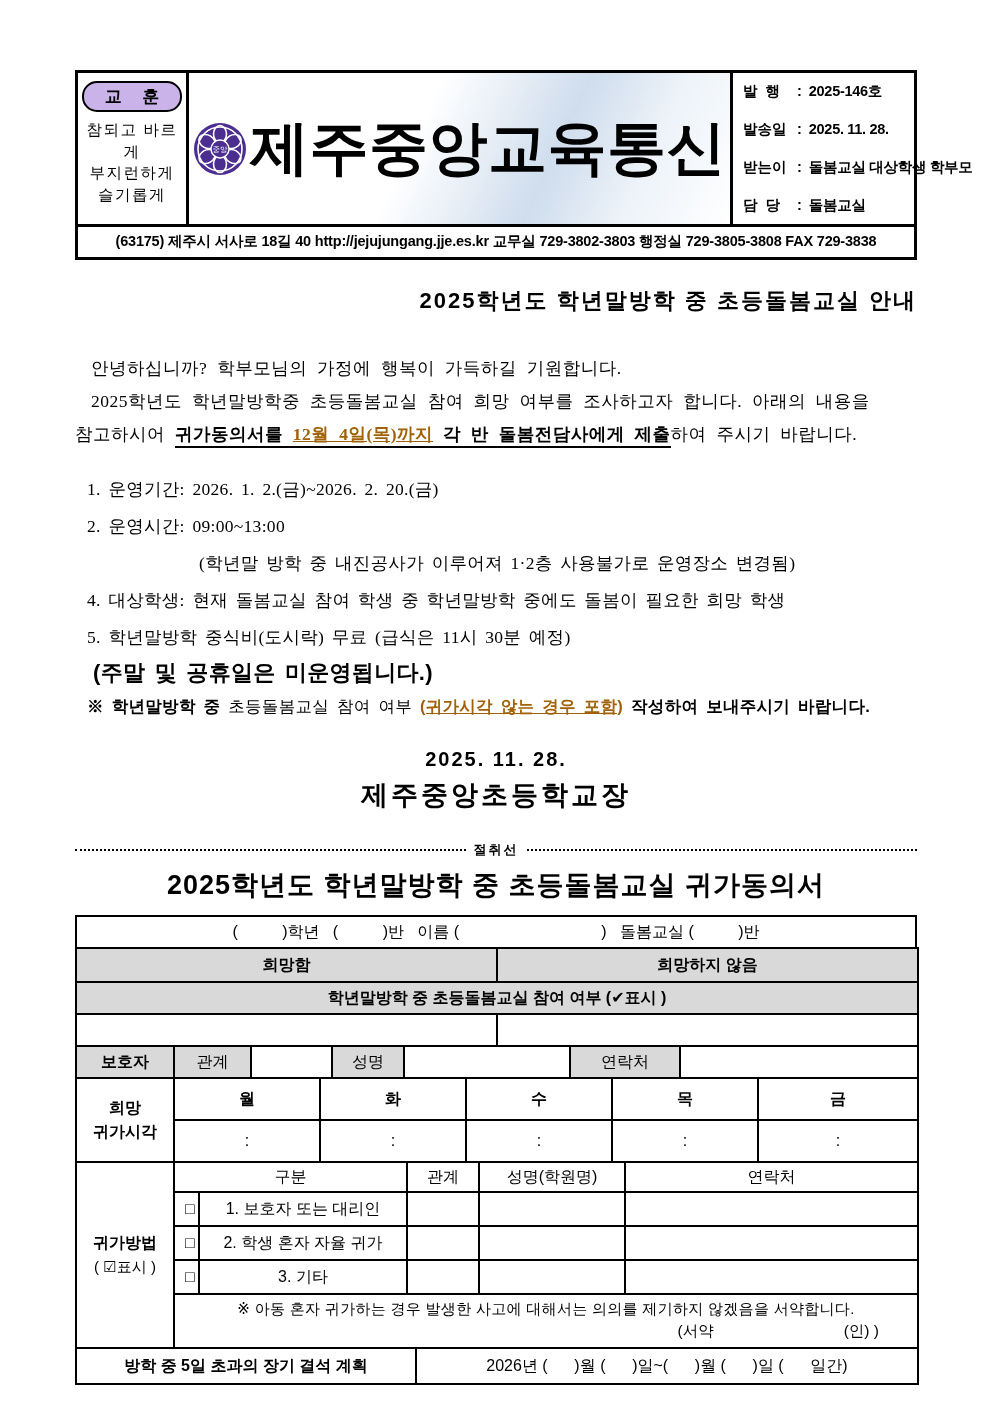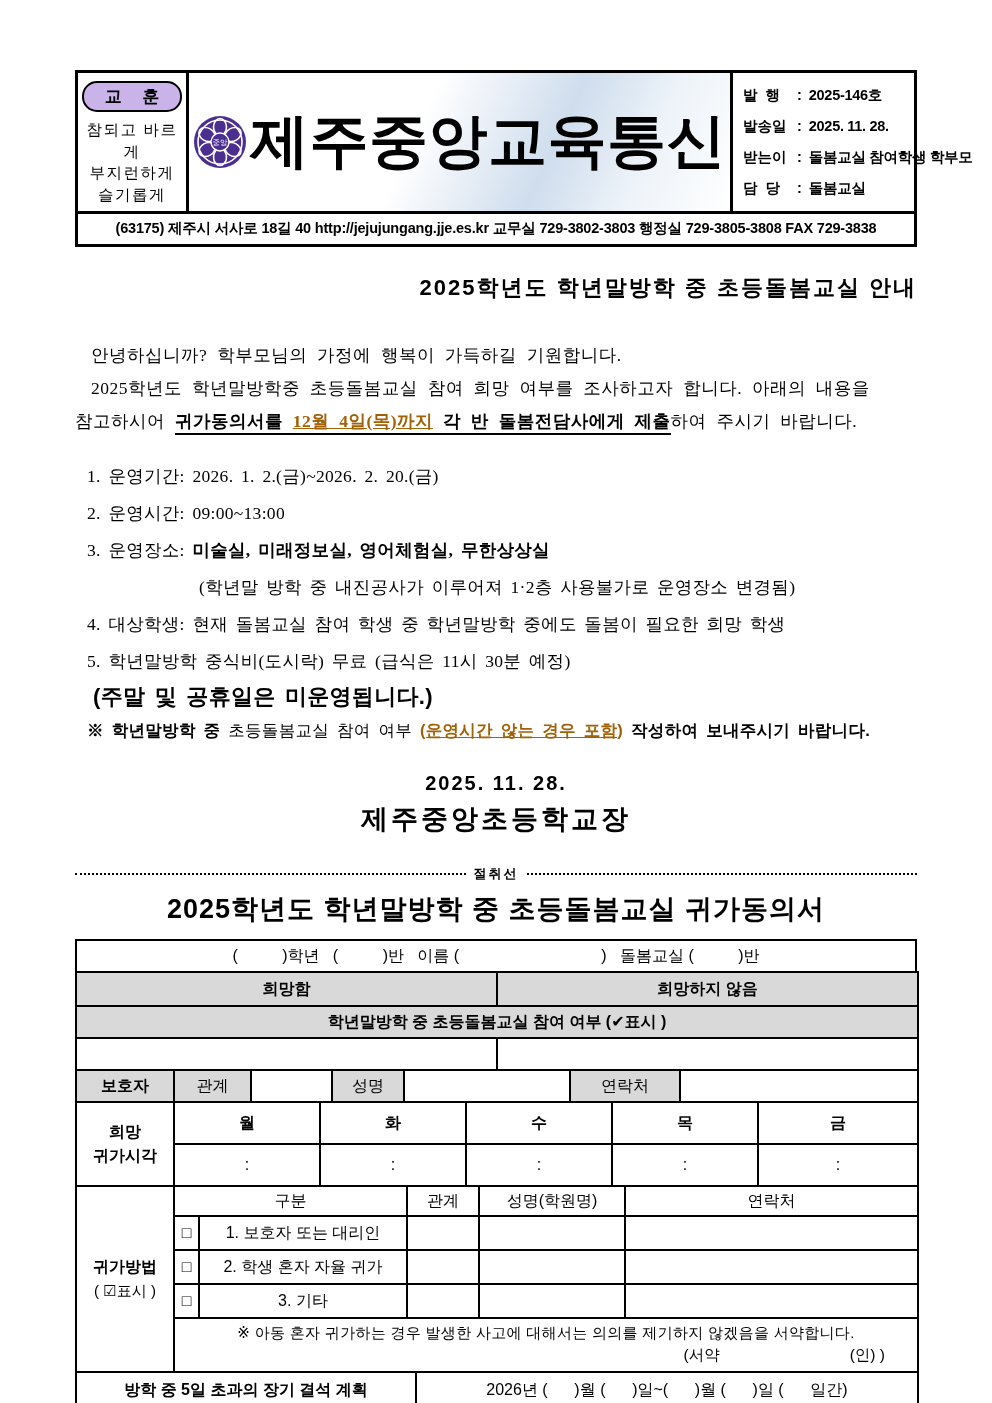--- a/index.html
+++ b/index.html
@@ -20,21 +20,21 @@
     background: #c9b3e8; border: 2px solid #000; border-radius: 15px;
     font-weight: bold; font-size: 17px; letter-spacing: 8px; text-indent: 8px;
   }
   .motto-line { font-size: 15.5px; line-height: 21.5px; letter-spacing: 1.5px; }
   .title-cell {
     flex: 1; display: flex; align-items: center; justify-content: center; gap: 3px;
     background: linear-gradient(115deg, #ffffff 42%, #cfdded 66%, #edf3f9 82%, #ffffff 100%);
     padding: 10px 4px;
   }
   .nl-title { font-size: 59px; font-weight: 800; letter-spacing: 0.5px; white-space: nowrap; }
-  .meta-cell { width: 300px; border-left: 3px solid #000; padding: 9px 10px; display: flex; flex-direction: column; justify-content: center; gap: 12px; }
+  .meta-cell { width: 300px; border-left: 3px solid #000; padding: 9px 10px; display: flex; flex-direction: column; justify-content: center; gap: 19px; }
   .meta-row { display: flex; align-items: baseline; font-size: 14.5px; font-weight: bold; }
   .meta-label { white-space: pre; width: 52px; }
   .meta-sep { margin: 0 7px 0 2px; }
   .meta-value { white-space: nowrap; letter-spacing: -0.3px; }
   .mh-address { border-top: 3px solid #000; text-align: center; font-size: 14.5px; font-weight: bold; padding: 5px 0 6px; letter-spacing: -0.2px; }
 
   
   .notice-title { margin-top: 26px; text-align: right; font-size: 22px; font-weight: 800; letter-spacing: 2px; }
   .serif { font-family: "Liberation Serif", "DejaVu Serif", serif; }
   .intro { margin-top: 36px; font-size: 17.5px; line-height: 33px; word-spacing: 5px; letter-spacing: 0.5px; }
@@ -52,21 +52,21 @@
   
   .cutline { margin-top: 28px; display: flex; align-items: center; gap: 8px; }
   .cut-dots { flex: 1; border-top: 2px dotted #000; height: 0; }
   .cut-label { font-family: "Liberation Serif", serif; font-size: 13px; font-weight: bold; letter-spacing: 2px; }
   .form-title { margin-top: 8px; text-align: center; font-size: 27px; font-weight: 800; letter-spacing: 1px; }
 
   
   .formwrap { margin-top: 12px; }
   table.ft { width: 842px; border-collapse: collapse; table-layout: fixed; }
   table.ft + table.ft { margin-top: -2px; }
-  table.ft td { border: 2px solid #000; font-size: 16px; text-align: center; vertical-align: middle; padding: 0 4px; overflow: hidden; }
+  table.ft td { border: 2px solid #000; font-size: 16px; text-align: center; vertical-align: middle; padding: 0 10px; overflow: hidden; }
   td.g { background: #d9d9d9; }
   td.left { text-align: left; padding-left: 8px; }
   .h32 { height: 32px; } .h34 { height: 34px; } .h42 { height: 42px; }
   .h30 { height: 30px; } .h54 { height: 54px; } .h36 { height: 36px; }
   .pre { white-space: pre; }
   .fbold { font-weight: bold; }
   .f17 { font-size: 17px; }
   .label-2line { font-weight: bold; font-size: 16.5px; line-height: 24px; }
   .pledge-line1 { font-size: 15px; text-align: center; padding-top: 4px; letter-spacing: 0.3px; }
   .pledge-line2 { display: flex; justify-content: flex-end; font-size: 15.5px; padding: 2px 28px 4px 0; }
@@ -110,21 +110,21 @@
             <span class="meta-value">2025-146호</span>
         </div>
         <div class="meta-row">
           <span class="meta-label">발송일</span>
             <span class="meta-sep">:</span>
             <span class="meta-value">2025. 11. 28.</span>
         </div>
         <div class="meta-row">
           <span class="meta-label">받는이</span>
             <span class="meta-sep">:</span>
-            <span class="meta-value">돌봄교실 참여학생 학부모</span>
+            <span class="meta-value">돌봄교실 대상학생 학부모</span>
         </div>
         <div class="meta-row">
           <span class="meta-label">담  당</span>
             <span class="meta-sep">:</span>
             <span class="meta-value">돌봄교실</span>
         </div>
       </div>
     </div>
     <div class="mh-address">(63175) 제주시 서사로 18길 40 http://jejujungang.jje.es.kr 교무실 729-3802-3803 행정실 729-3805-3808 FAX 729-3838</div>
   </div>
@@ -133,26 +133,25 @@
 
   <div class="intro serif">
     <div class="indent1">안녕하십니까? 학부모님의 가정에 행복이 가득하길 기원합니다.</div>
     <div class="indent1">2025학년도 학년말방학중 초등돌봄교실 참여 희망 여부를 조사하고자 합니다. 아래의 내용을</div>
     <div><span>참고하시어 </span><span class="intro-u"><span>귀가동의서를 </span><span class="blue">12월 4일(목)까지</span><span> 각 반 돌봄전담사에게 제출</span></span><span>하여 주시기 바랍니다.</span></div>
   </div>
 
   <div class="item-list serif">
     <div>1. 운영기간: 2026. 1. 2.(금)~2026. 2. 20.(금)</div>
     <div>2. 운영시간: 09:00~13:00</div>
-    <div><span>3. 운영장소: </span><span class="bold">미술실, 미래정보실, 영어체험실, 무한상상실</span></div>
     <div class="item-note">(학년말 방학 중 내진공사가 이루어져 1·2층 사용불가로 운영장소 변경됨)</div>
     <div>4. 대상학생: 현재 돌봄교실 참여 학생 중 학년말방학 중에도 돌봄이 필요한 희망 학생</div>
     <div>5. 학년말방학 중식비(도시락) 무료 (급식은 11시 30분 예정)</div>
     <div class="weekend-note">(주말 및 공휴일은 미운영됩니다.)</div>
-    <div class="star-line"><span class="bold">※ 학년말방학 중</span><span> 초등돌봄교실 참여 여부 </span><span class="blue bold">(운영시간 않는 경우 포함)</span><span class="bold"> 작성하여 보내주시기 바랍니다.</span></div>
+    <div class="star-line"><span class="bold">※ 학년말방학 중</span><span> 초등돌봄교실 참여 여부 </span><span class="blue bold">(귀가시각 않는 경우 포함)</span><span class="bold"> 작성하여 보내주시기 바랍니다.</span></div>
   </div>
 
   <div class="notice-date">2025.  11.  28.</div>
   <div class="notice-signer">제주중앙초등학교장</div>
 
   <div class="cutline">
     <div class="cut-dots"></div>
     <div class="cut-label">절취선</div>
     <div class="cut-dots"></div>
   </div>

